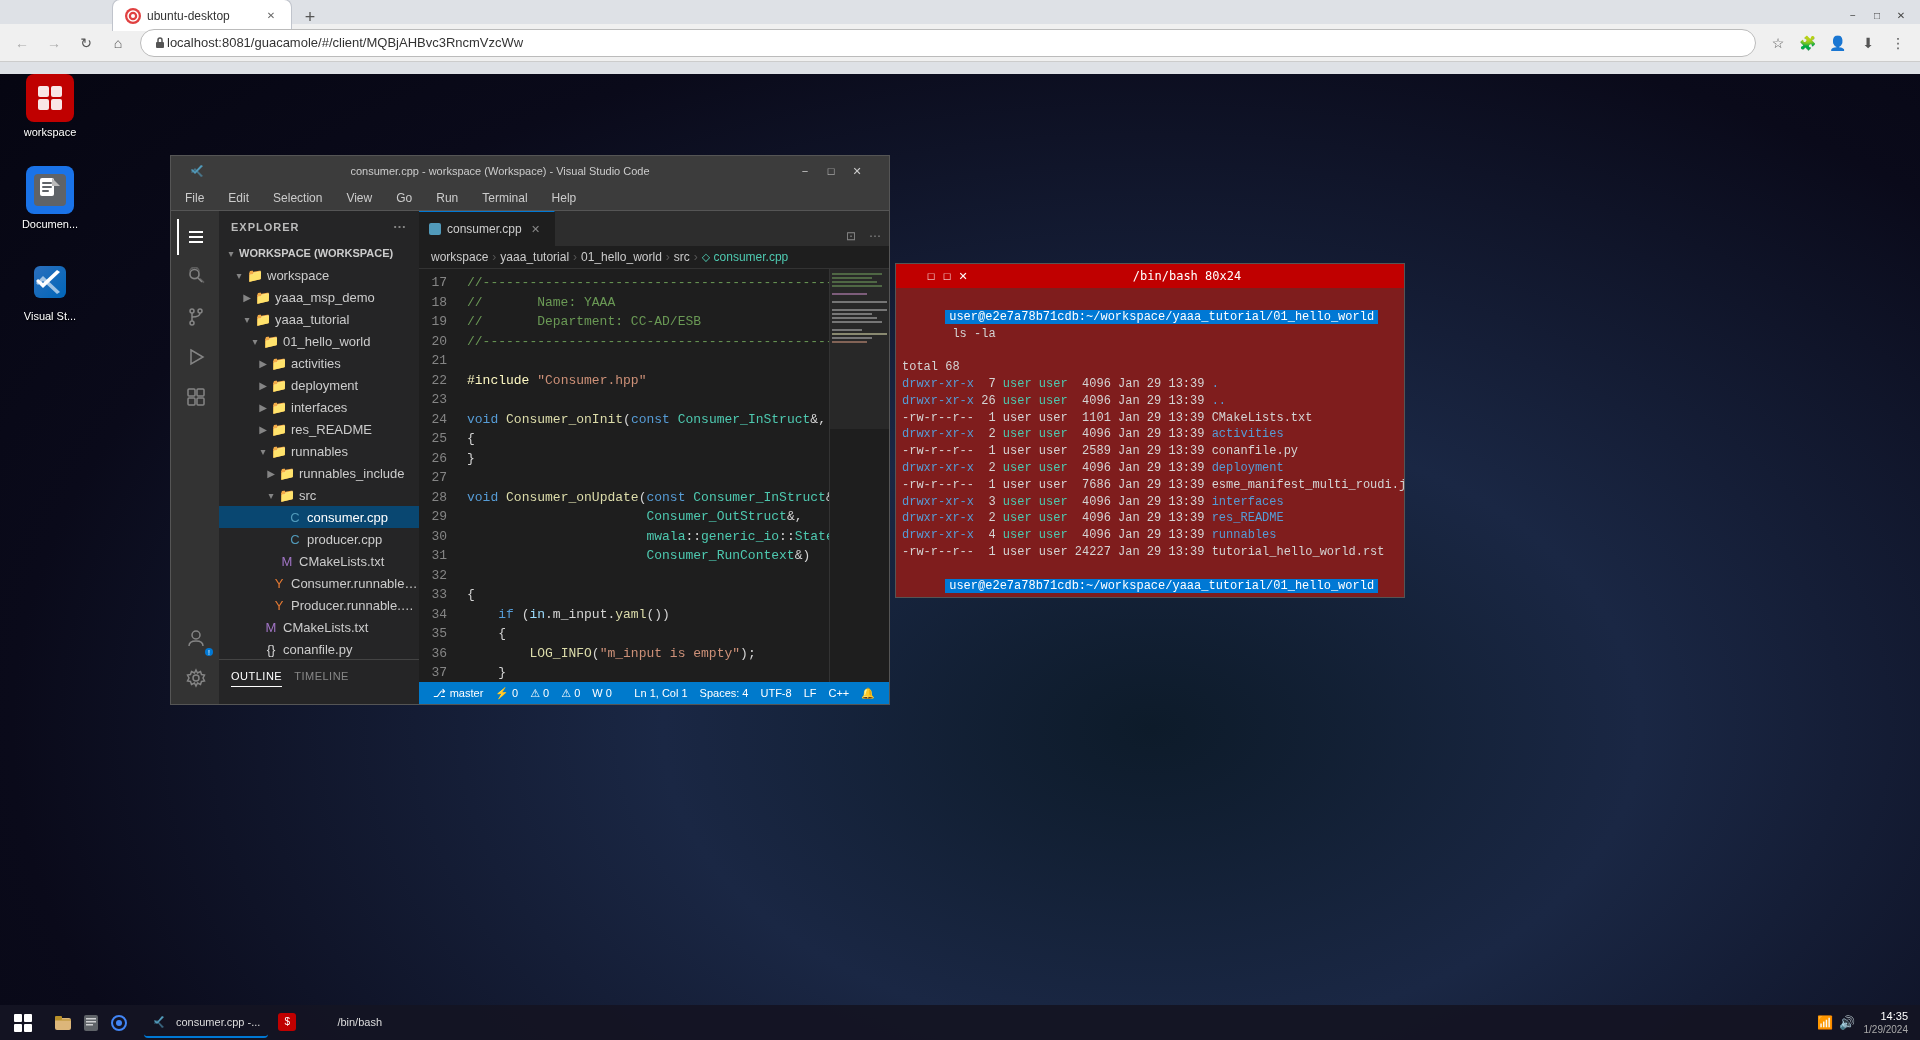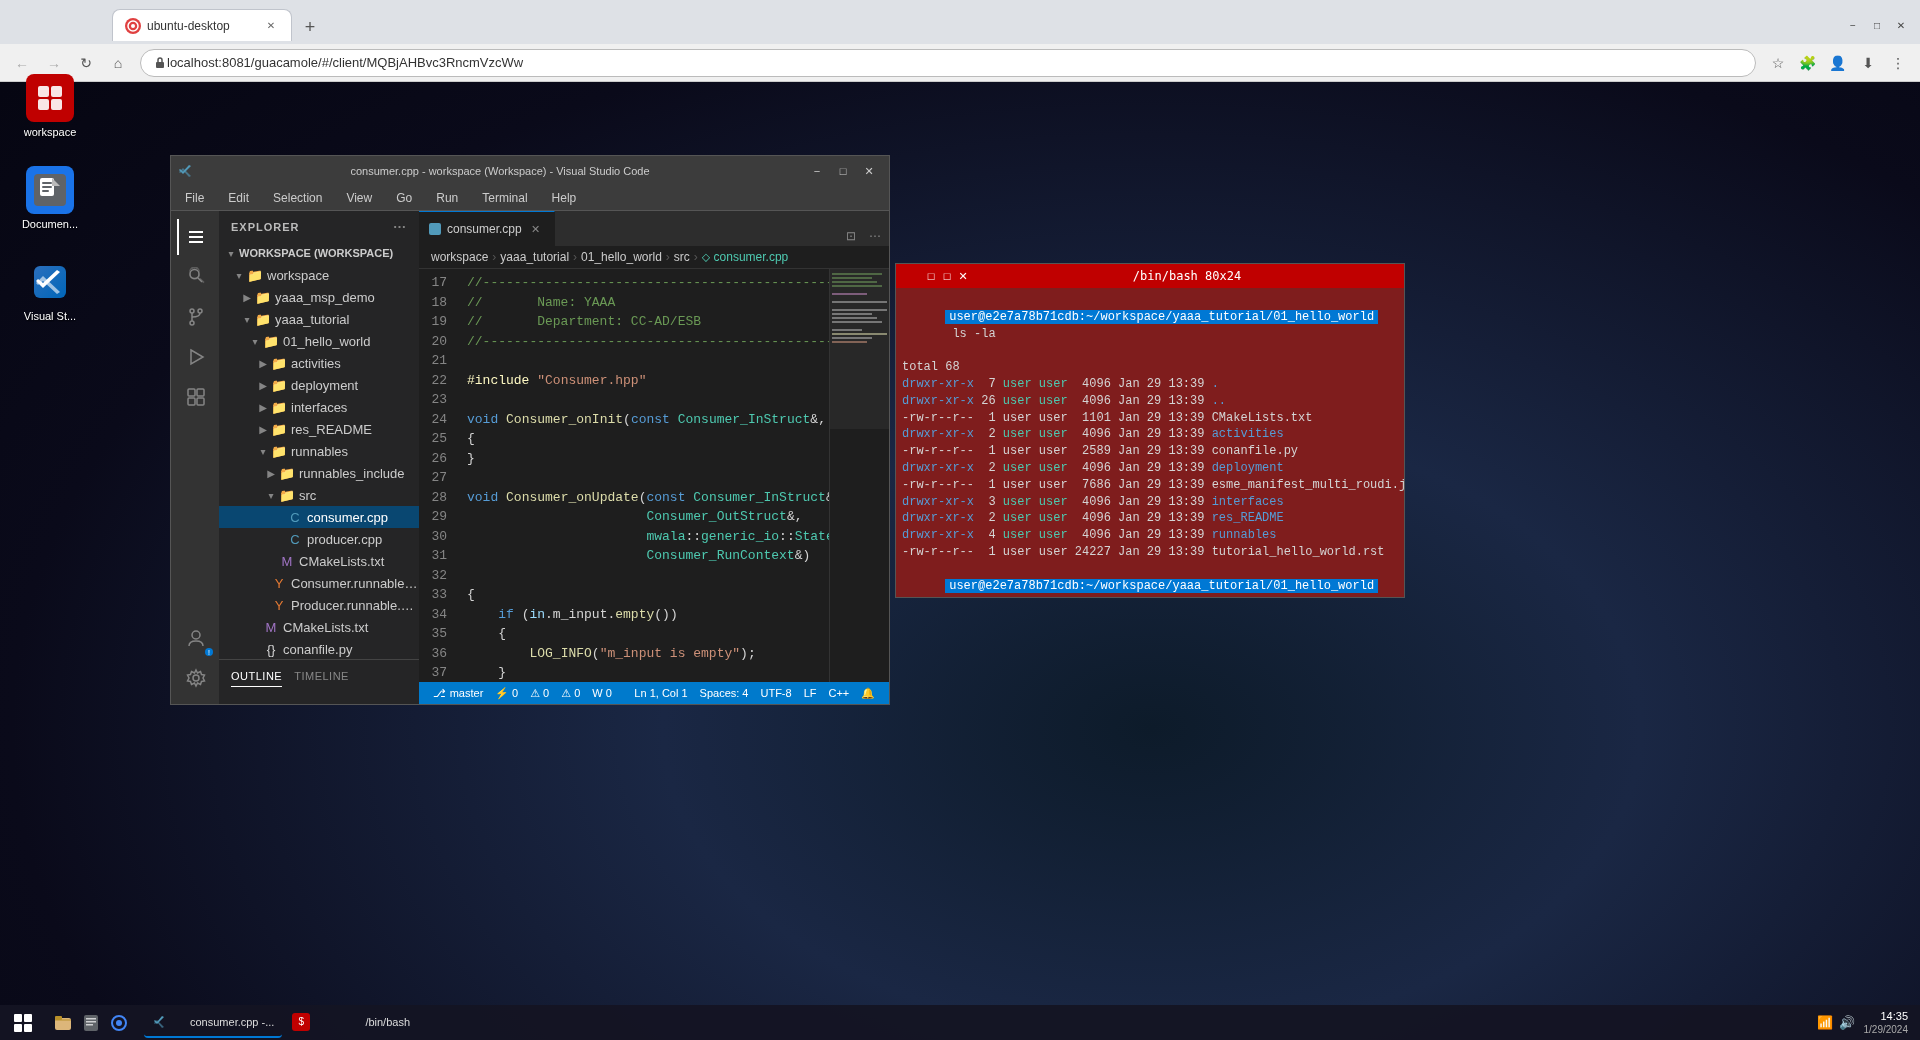--- a/index.html
+++ b/index.html
@@ -17,21 +17,21 @@
     .desktop-bg {
       position: absolute;
       inset: 0;
       background: radial-gradient(ellipse at 60% 70%, #0d1b2a 0%, #1a2744 30%, #0a0a1a 70%, #050510 100%);
     }
 
     .browser-titlebar {
       display: flex;
       align-items: center;
       padding: 6px 8px 0;
-      height: 44px;
+      height: 24px;
       background: #dee1e6;
     }
 
     .win-btn {
       width: 22px;
       height: 22px;
       border: none;
       background: transparent;
       cursor: pointer;
       display: flex;
@@ -209,21 +209,21 @@
       display: flex;
       flex-direction: column;
       border: 1px solid #555;
     }
 
     .vscode-titlebar {
       background: #3c3c3c;
       height: 30px;
       display: flex;
       align-items: center;
-      padding: 0 8px;
+      padding: 0 20px;
       gap: 8px;
       flex-shrink: 0;
     }
 
     .vscode-title {
       flex: 1;
       text-align: center;
       color: #ccc;
       font-size: 11px;
     }
@@ -695,21 +695,21 @@
       display: flex;
       align-items: center;
       gap: 2px;
     }
 
     .taskbar-item {
       height: 30px;
       padding: 0 8px;
       display: flex;
       align-items: center;
-      gap: 20px;
+      gap: 6px;
       cursor: pointer;
       border-radius: 4px;
       color: #ccc;
       font-size: 11px;
       border-bottom: 2px solid transparent;
     }
     .taskbar-item.active { border-bottom: 2px solid #0078d4; }
 
     .taskbar-item-icon {
       width: 18px;
@@ -1143,21 +1143,21 @@
           <div class="code-line"><span class="c-keyword">void</span> <span class="c-func">Consumer_onInit</span>(<span class="c-keyword">const</span> <span class="c-type">Consumer_InStruct</span>&amp;, ::::</div>
           <div class="code-line">{</div>
           <div class="code-line">}</div>
           <div class="code-line">&nbsp;</div>
           <div class="code-line"><span class="c-keyword">void</span> <span class="c-func">Consumer_onUpdate</span>(<span class="c-keyword">const</span> <span class="c-type">Consumer_InStruct</span>&amp; ,</div>
           <div class="code-line">                       <span class="c-type">Consumer_OutStruct</span>&amp;,</div>
           <div class="code-line">                       <span class="c-type">mwala</span>::<span class="c-type">generic_io</span>::<span class="c-type">State</span>&lt;&gt;&amp;,</div>
           <div class="code-line">                       <span class="c-type">Consumer_RunContext</span>&amp;)</div>
           <div class="code-line">&nbsp;</div>
           <div class="code-line">{</div>
-          <div class="code-line">    <span class="c-keyword">if</span> (<span class="c-param">in</span>.m_input.<span class="c-func">empty</span>())</div>
+          <div class="code-line">    <span class="c-keyword">if</span> (<span class="c-param">in</span>.m_input.<span class="c-func">yaml</span>())</div>
           <div class="code-line">    {</div>
           <div class="code-line">        <span class="c-func">LOG_INFO</span>(<span class="c-string">"m_input is empty"</span>);</div>
           <div class="code-line">    }</div>
 
         </div>
 
         <div class="minimap">
           <svg width="60" height="400" viewBox="0 0 60 400">
             <rect width="60" height="400" fill="#1e1e1e"></rect>
 

